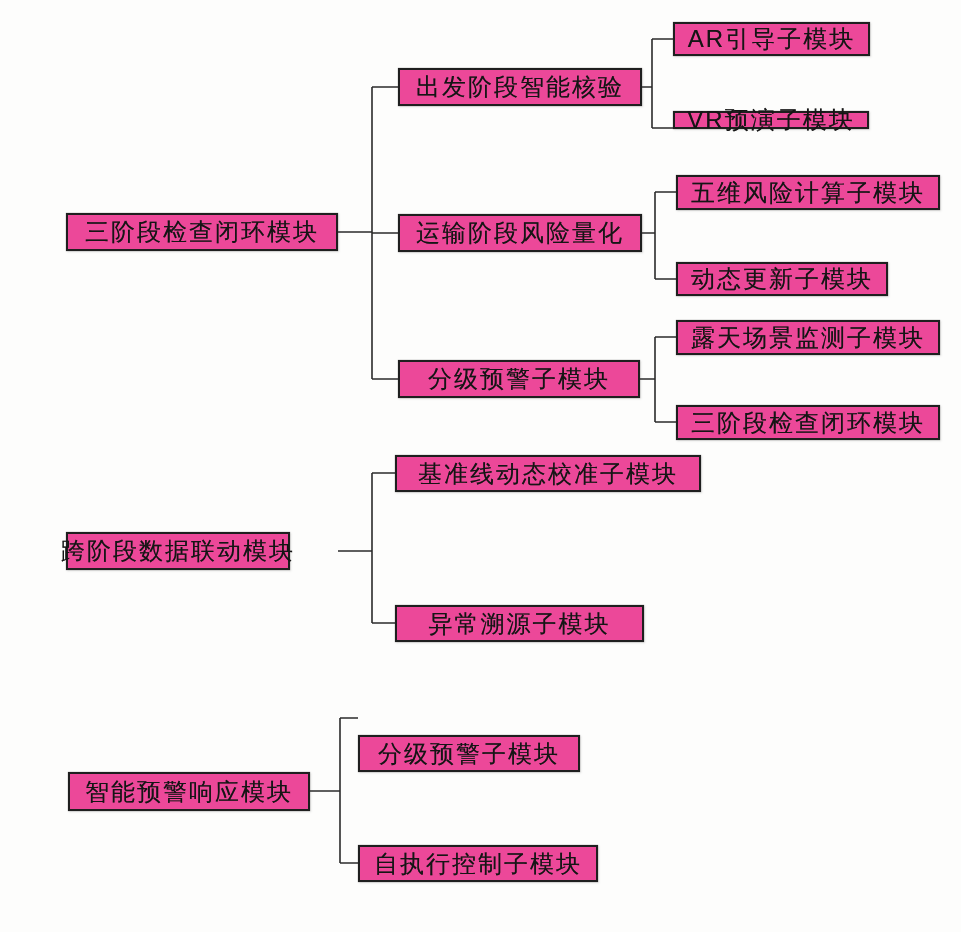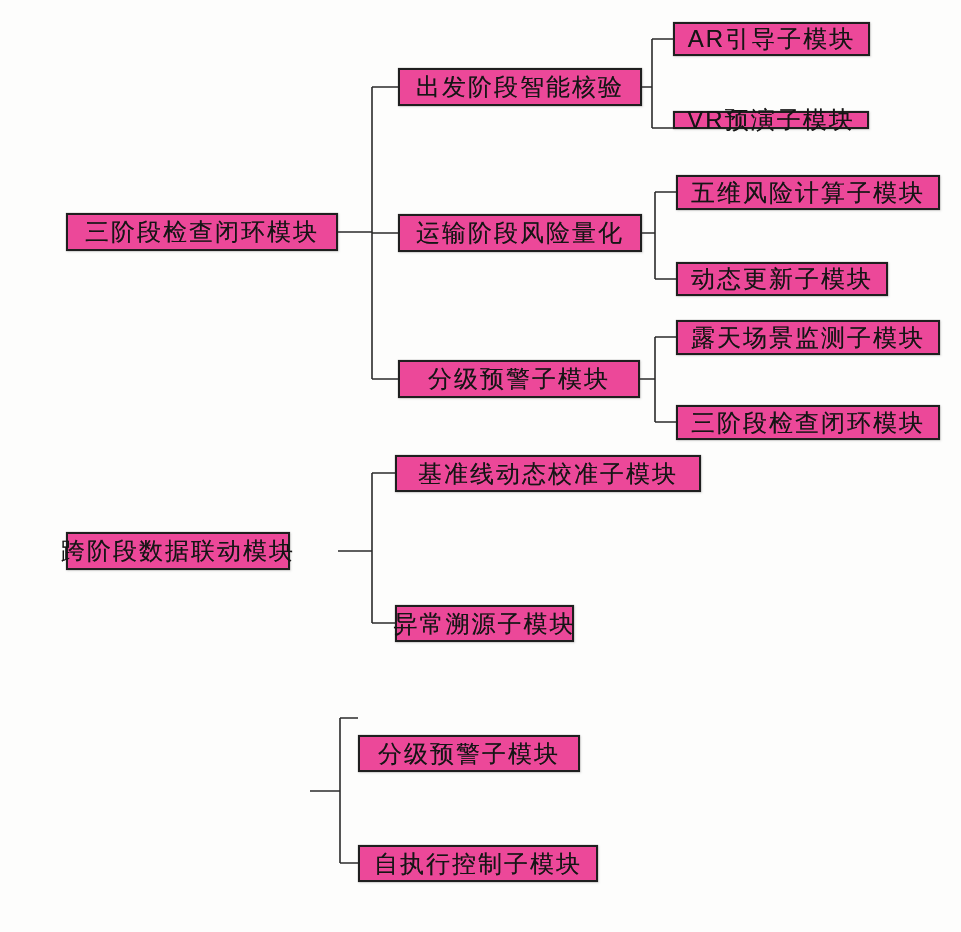--- a/index.html
+++ b/index.html
@@ -59,20 +59,21 @@
 
     <path d="M338 551 H372 M372 473 V623 M372 473 H395 M372 623 H395"></path>
 
     <path d="M310 791 H340 M340 718 V863 M340 718 H358 M340 863 H358"></path>
   </svg>
 
   <div class="node" style="left:66px;top:213px;width:272px;height:38px;">三阶段检查闭环模块</div>
 
   <div class="node" style="left:66px;top:532px;width:224px;height:38px;">跨阶段数据联动模块</div>
 
+  <div class="node" style="left:68px;top:772px;width:242px;height:39px;">智能预警响应模块</div>
 
   <div class="node" style="left:398px;top:68px;width:244px;height:38px;">出发阶段智能核验</div>
 
   <div class="node" style="left:398px;top:214px;width:244px;height:38px;">运输阶段风险量化</div>
 
   <div class="node" style="left:398px;top:360px;width:242px;height:38px;">分级预警子模块</div>
 
   <div class="node" style="left:673px;top:22px;width:197px;height:34px;">AR引导子模块</div>
 
   <div class="node" style="left:673px;top:111px;width:196px;height:18px;">VR预演子模块</div>
@@ -80,19 +81,19 @@
   <div class="node" style="left:676px;top:175px;width:264px;height:35px;">五维风险计算子模块</div>
 
   <div class="node" style="left:676px;top:262px;width:212px;height:34px;">动态更新子模块</div>
 
   <div class="node" style="left:676px;top:320px;width:264px;height:35px;">露天场景监测子模块</div>
 
   <div class="node" style="left:676px;top:405px;width:264px;height:35px;">三阶段检查闭环模块</div>
 
   <div class="node" style="left:395px;top:455px;width:306px;height:37px;">基准线动态校准子模块</div>
 
-  <div class="node" style="left:395px;top:605px;width:179px;height:37px;">异常溯源子模块</div>
+  <div class="node" style="left:395px;top:605px;width:249px;height:37px;">异常溯源子模块</div>
 
   <div class="node" style="left:358px;top:700px;width:222px;height:37px;margin-top:35px;">分级预警子模块</div>
 
   <div class="node" style="left:358px;top:845px;width:240px;height:37px;">自执行控制子模块</div>
 
 </div>
 
 </body></html>

